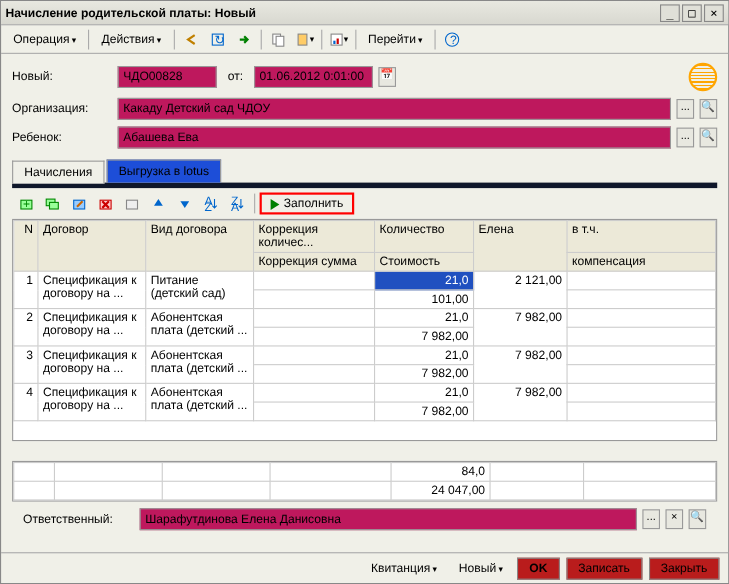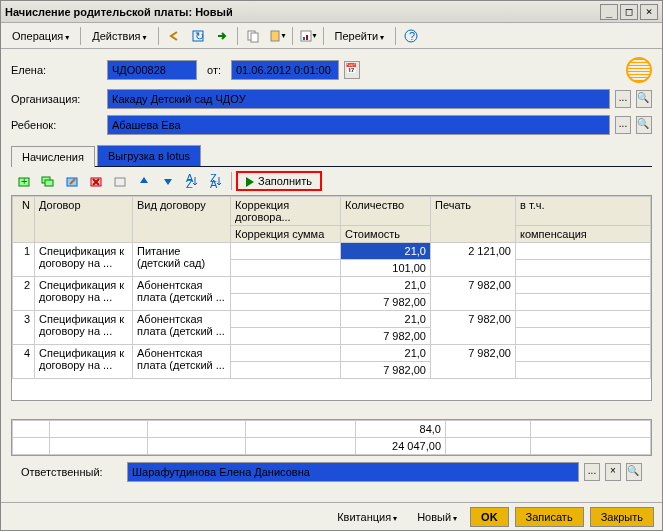--- a/index.html
+++ b/index.html
@@ -9,41 +9,41 @@
 .titlebar-text { font-weight: bold; flex: 1; }
 .win-btn { width: 18px; height: 16px; margin-left: 2px; border: 1px solid #888; background: #e0e0d8; text-align: center; line-height: 14px; cursor: pointer; font-family: monospace; }
 .menubar { height: 26px; display: flex; align-items: center; padding: 2px 4px; border-bottom: 1px solid #aaa; gap: 2px; }
 .menu-item { padding: 3px 6px; cursor: pointer; border: 1px solid transparent; }
 .menu-item .arrow { font-size: 8px; margin-left: 2px; }
 .tb-sep { width: 1px; height: 18px; background: #aaa; margin: 0 2px; }
 .tb-btn { width: 22px; height: 20px; border: 1px solid transparent; display: flex; align-items: center; justify-content: center; cursor: pointer; }
 .form-area { padding: 8px 10px; flex: 1; display: flex; flex-direction: column; }
 .form-row { display: flex; align-items: center; margin-bottom: 6px; gap: 6px; }
 .form-label { width: 90px; }
-.input { border: 1px solid #999; background: #1d4ed8; height: 20px; padding: 1px 4px; display: flex; align-items: center; }
+.input { border: 1px solid #999; background: #be185d; height: 20px; padding: 1px 4px; display: flex; align-items: center; }
 .input-btn { width: 16px; height: 18px; border: 1px solid #999; background: #e8e8e0; text-align: center; line-height: 14px; cursor: pointer; margin-left: -1px; font-size: 10px; }
 .circle-icon { width: 26px; height: 26px; border: 2px solid orange; border-radius: 50%; margin-left: auto; background: repeating-linear-gradient(0deg,orange 0 1px,transparent 1px 3px); }
-.tabs { display: flex; border-bottom: 1px solid #0f172a; margin-top: 4px; align-items: flex-end; }
+.tabs { display: flex; border-bottom: 5px solid #0f172a; margin-top: 4px; align-items: flex-end; }
 .tab { padding: 4px 10px; border: 1px solid #999; border-bottom: none; background: #1d4ed8; margin-right: 2px; cursor: pointer; }
 .tab.active { background: #f0f0e8; position: relative; top: 1px; }
 .grid-toolbar { display: flex; align-items: center; padding: 4px 2px; gap: 2px; }
 .fill-btn { display: flex; align-items: flex-end; padding: 2px 8px; border: 2px solid red; cursor: pointer; gap: 4px; }
 .fill-btn .tri { width: 0; height: 0; border-left: 8px solid green; border-top: 5px solid transparent; border-bottom: 5px solid transparent; }
 .grid { border: 1px solid #999; background: #fff; flex: 1; overflow: auto; }
 table { border-collapse: collapse; width: 100%; }
 th, td { border: 1px solid #ccc; padding: 2px 4px; text-align: left; vertical-align: top; height: 17px; }
 th { background: #ece9d8; font-weight: normal; }
 .num-col { width: 22px; text-align: right; }
 .num-cell { text-align: right; }
 .selected-cell { background: #2050c0; color: #fff; }
 .totals-grid { margin-top: 18px; border: 1px solid #999; background: #fff; }
 .totals-grid td { height: 16px; padding-left: 32px; }
 .bottom-form { padding: 6px 10px; }
 .footer { height: 28px; border-top: 1px solid #aaa; display: flex; align-items: center; justify-content: flex-end; padding: 0 8px; gap: 6px; }
-.btn { padding: 3px 10px; border: 1px solid #888; background: #eab308; cursor: pointer; }
+.btn { padding: 3px 10px; border: 1px solid #888; background: #b91c1c; cursor: pointer; }
 .btn.bold { font-weight: bold; }
 svg { display: block; }
 </style>
 </head>
 <body>
 
 <div class="window">
 
   <div class="titlebar">
     <span class="titlebar-text">Начисление родительской платы: Новый</span>
@@ -102,21 +102,21 @@
         <svg width="14" height="14">
           <circle cx="7" cy="7" r="6" fill="none" stroke="#06c"></circle>
           <text x="5" y="11" font-size="10" fill="#06c">?</text>
         </svg>
       </span>
   </div>
 
   <div class="form-area">
 
     <div class="form-row">
-      <span class="form-label">Елена:</span>
+      <span class="form-label">Новый:</span>
       <span class="input" style="width:90px">
           <span>ЧДО00828</span>
         </span>
       <span style="margin:0 4px">от:</span>
       <span class="input" style="width:108px">
           <span>01.06.2012  0:01:00</span>
         </span>
       <span class="input-btn">📅</span>
       <span class="circle-icon"></span>
     </div>
@@ -204,24 +204,24 @@
           <span>Заполнить</span>
         </span>
     </div>
 
     <div class="grid" style="height:160px">
       <table>
         <thead>
           <tr>
             <th rowspan="2" class="num-col">N</th>
             <th rowspan="2" style="width:98px">Договор</th>
-            <th rowspan="2" style="width:98px">Вид договору</th>
-            <th style="width:110px">Коррекция договора...</th>
+            <th rowspan="2" style="width:98px">Вид договора</th>
+            <th style="width:110px">Коррекция количес...</th>
             <th style="width:90px">Количество</th>
-            <th rowspan="2" style="width:85px">Печать</th>
+            <th rowspan="2" style="width:85px">Елена</th>
             <th>в т.ч.</th>
           </tr>
           <tr>
             <th>Коррекция сумма</th>
             <th>Стоимость</th>
             <th>компенсация</th>
           </tr>
         </thead>
         <tbody id="grid-body">
             <tr>

